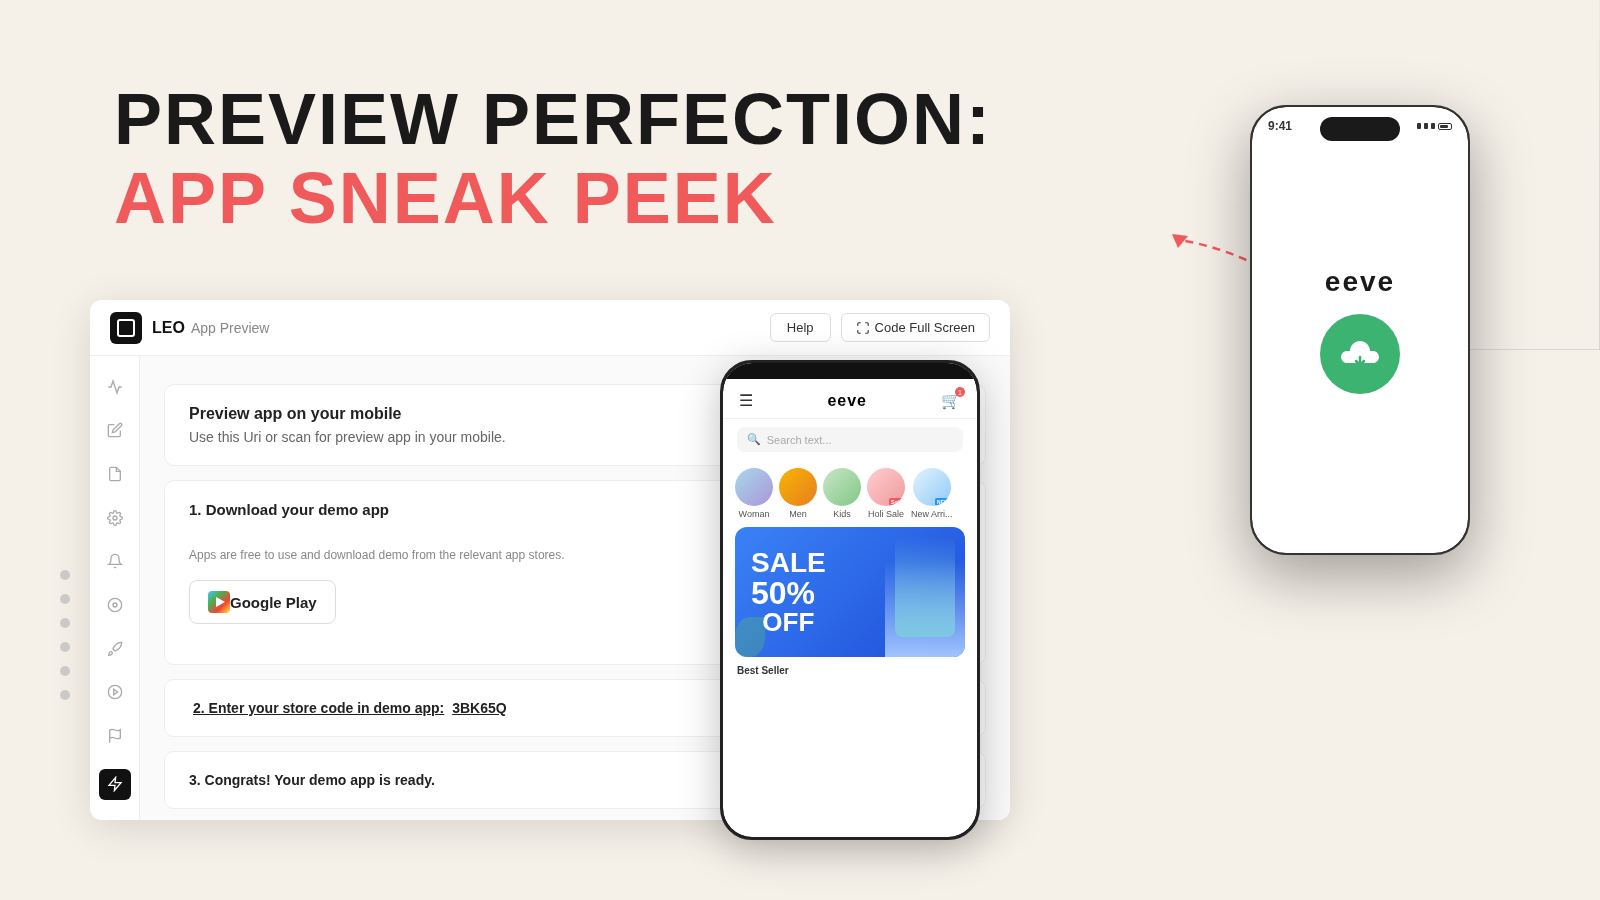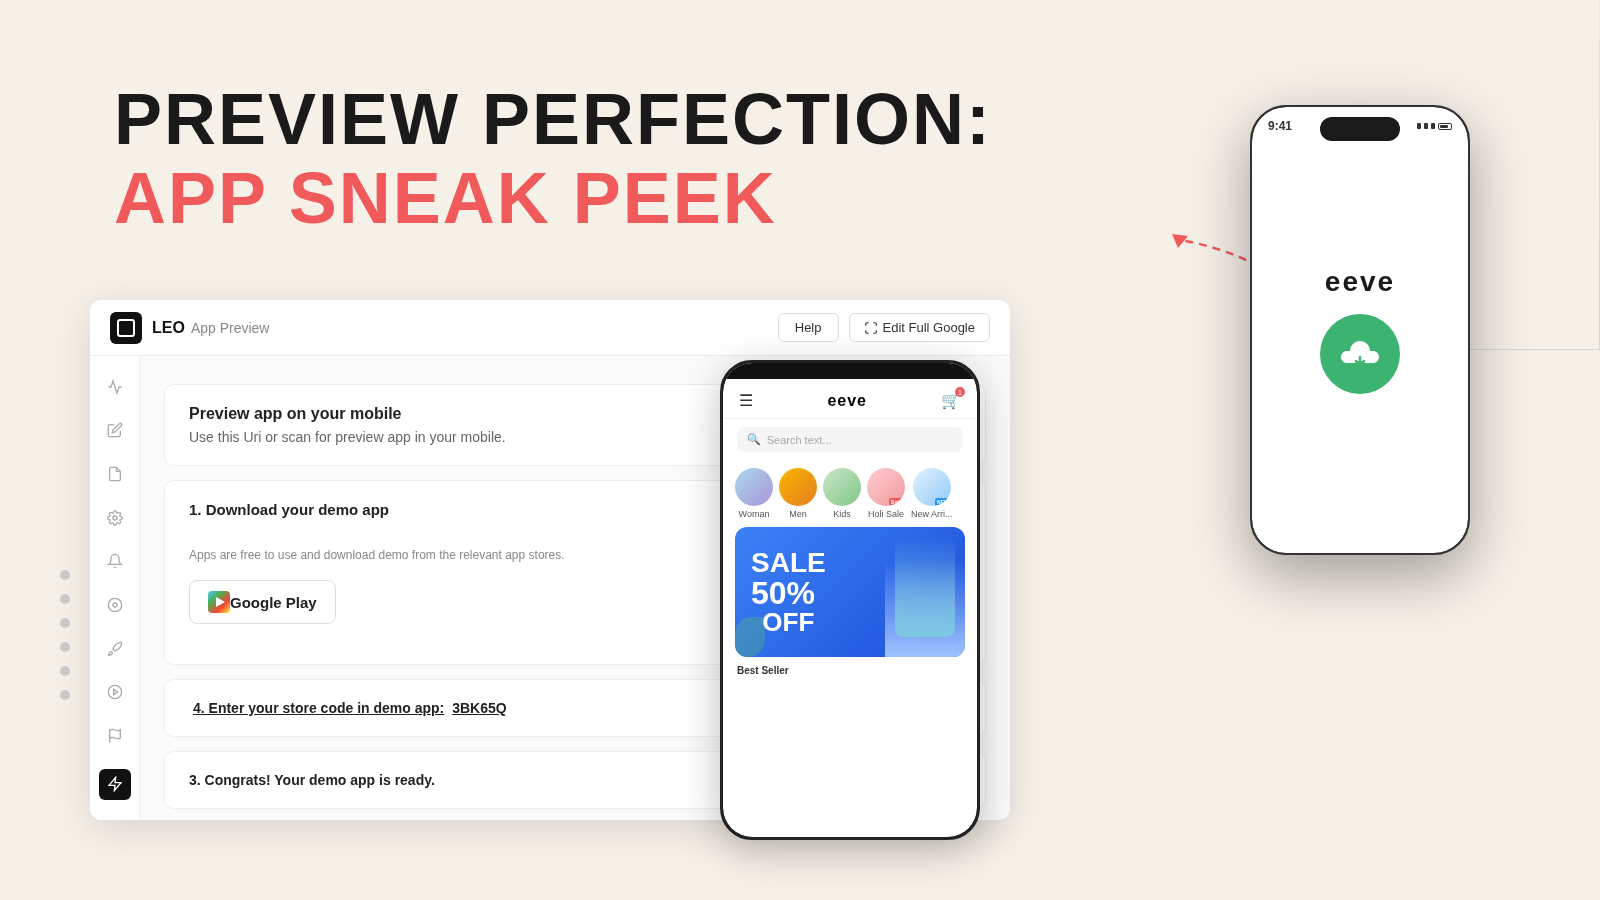--- a/index.html
+++ b/index.html
@@ -579,21 +579,21 @@
       <div class="browser-logo-inner"></div>
     </div>
     <span class="browser-title">LEO</span>
     <span class="browser-subtitle">App Preview</span>
     <div class="browser-bar-right">
       <button class="btn-help">Help</button>
       <button class="btn-fullscreen">
         <svg width="14" height="14" viewBox="0 0 24 24" fill="none" stroke="currentColor" stroke-width="2">
           <path d="M8 3H5a2 2 0 0 0-2 2v3m18 0V5a2 2 0 0 0-2-2h-3m0 18h3a2 2 0 0 0 2-2v-3M3 16v3a2 2 0 0 0 2 2h3"></path>
         </svg>
-        <span>Edit Full Google</span>
+        <span>Code Full Screen</span>
       </button>
     </div>
   </div>
 
   <div class="browser-content">
 
     <div class="sidebar">
       <div class="sidebar-icon">
         <svg viewBox="0 0 24 24">
             <polyline points="22 12 18 12 15 21 9 3 6 12 2 12"></polyline>
@@ -724,21 +724,21 @@
               <rect x="58" y="78" width="5" height="8" fill="black"></rect>
               <rect x="65" y="78" width="10" height="8" fill="black"></rect>
               <rect x="78" y="78" width="7" height="8" fill="black"></rect>
             </svg>
           </div>
         </div>
       </div>
 
       <div class="section-card">
         <div class="store-code">
-          <span>4. Enter your store code in demo app:</span>
+          <span>2. Enter your store code in demo app:</span>
           <span>3BK65Q</span>
         </div>
       </div>
 
       <div class="section-card">
         <div class="congrats-text">3. Congrats! Your demo app is ready.</div>
       </div>
     </div>
   </div>
 </div>

